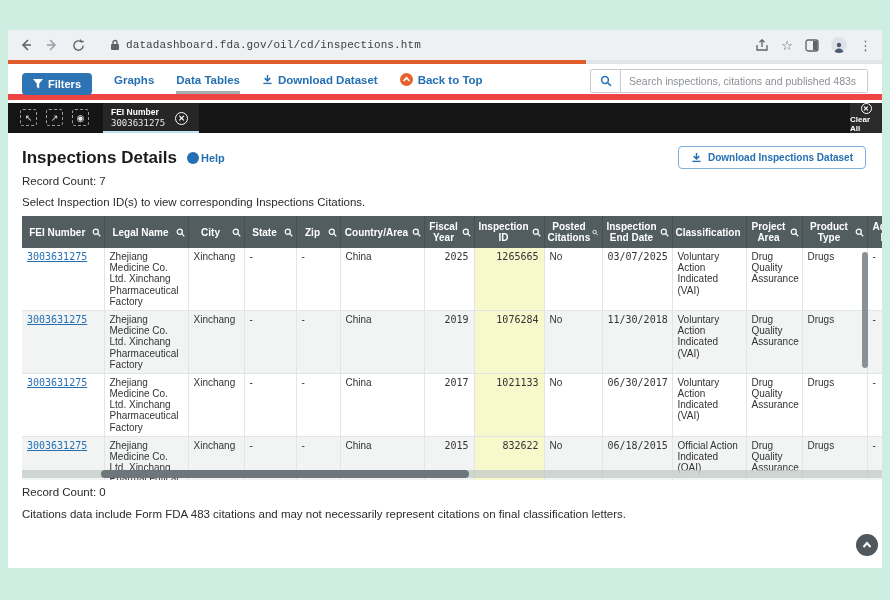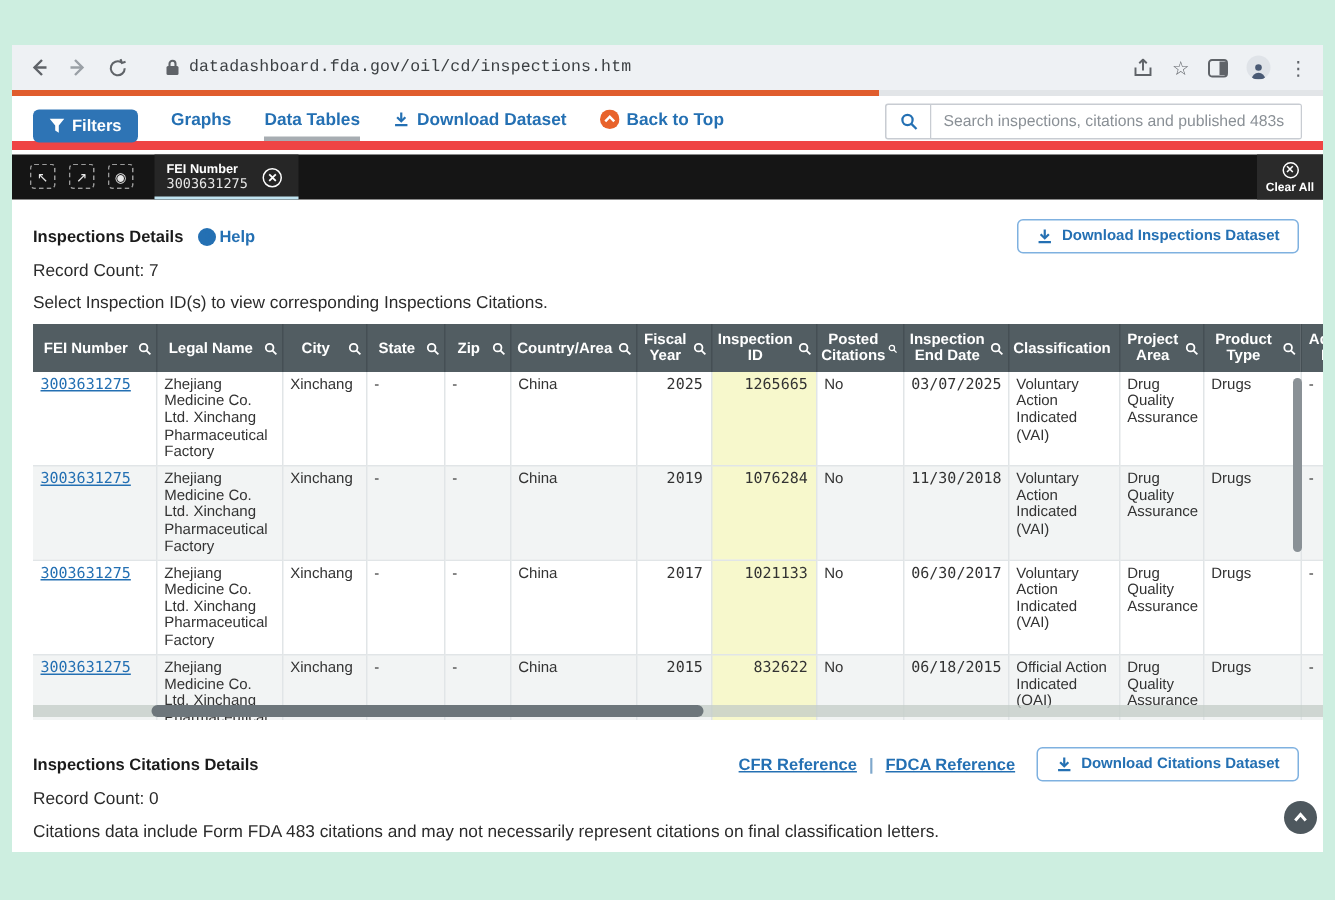--- a/index.html
+++ b/index.html
@@ -30,28 +30,28 @@
   .searchbox input::placeholder { color:#8a9096; }
 
   
   .filterbar { height:30px; background:#151515; display:flex; align-items:stretch; margin-top:3px; }
   .fb-ico { width:17px; height:17px; margin:6px 0 0 12px; border:1px dashed #9a9a9a; border-radius:3px; color:#e8e8e8; font-size:9px; display:flex; align-items:center; justify-content:center; cursor:pointer; }
   .chip { margin-left:14px; background:#262626; border-bottom:2px solid #bfe3f0; padding:2px 8px 0 8px; display:flex; align-items:center; gap:10px; min-width:96px; cursor:pointer; }
   .chip-txt { display:flex; flex-direction:column; line-height:1.15; }
   .chip-label { font-size:8.5px; font-weight:bold; color:#fff; }
   .chip-value { font-size:9px; color:#e6e6e6; font-family:"DejaVu Sans Mono",monospace; }
   .x-circle { width:13px; height:13px; border-radius:50%; border:1px solid #fff; color:#fff; font-size:8px; line-height:11px; text-align:center; font-weight:bold; }
-  .clear-all { margin-left:auto; width:44px; background:#2a2a2a; display:flex; flex-direction:column; align-items:center; justify-content:center; gap:1px; cursor:pointer; }
+  .clear-all { margin-left:auto; width:32px; background:#2a2a2a; display:flex; flex-direction:column; align-items:center; justify-content:center; gap:1px; cursor:pointer; }
   .clear-all .x-circle { width:11px; height:11px; font-size:7px; line-height:9px; }
   .clear-all span { font-size:8px; color:#fff; font-weight:bold; }
 
   
   .content { padding:0 16px 0 14px; }
   .sec-head { display:flex; align-items:center; margin-top:13px; }
-  .h1 { font-size:11px; font-weight:bold; color:#1b1b1b; }
+  .h1 { font-size:17px; font-weight:bold; color:#1b1b1b; }
   .help { display:flex; align-items:center; gap:2px; margin-left:10px; cursor:pointer; }
   .q-circle { width:12px; height:12px; border-radius:50%; background:#2470b3; color:#fff; font-size:9px; font-weight:bold; text-align:center; line-height:12px; }
   .help span { font-size:11px; font-weight:bold; color:#2470b3; }
   .dl-btn { margin-left:auto; display:flex; align-items:center; gap:6px; border:1px solid #7fb1e0; color:#2470b3; font-size:10px; font-weight:bold; padding:5px 12px; border-radius:4px; background:#fff; cursor:pointer; }
   .meta { font-size:11.5px; color:#2b2b2b; margin-top:6px; }
   .instruction { font-size:11.5px; color:#2b2b2b; margin-top:9px; }
 
   
   .tablewrap { position:relative; margin-top:8px; width:860px; height:264px; overflow:hidden; }
   table { border-collapse:collapse; table-layout:fixed; width:905px; }
@@ -434,38 +434,20 @@
             <td>-</td>
           </tr>
 
         </tbody>
       </table>
       <div class="vscroll"></div>
       <div class="hscroll-track"></div>
       <div class="hscroll-thumb"></div>
     </div>
 
-    <div class="cit-head">
-      <span class="h1">Inspections Citations Details</span>
-      <div class="cit-links">
-        <a>CFR Reference</a>
-        <span class="sep">|</span>
-        <a>FDCA Reference</a>
-      </div>
-      <div class="dl-btn" style="margin-left:0;">
-        <span>
-          <svg width="11" height="11" viewBox="0 0 12 12">
-              <path d="M6 1 V7" stroke="#2470b3" stroke-width="1.6"></path>
-              <path d="M3 4.5 L6 7.5 L9 4.5" stroke="#2470b3" stroke-width="1.6" fill="none"></path>
-              <path d="M1.5 9.5 H10.5 V11 H1.5 Z" fill="#2470b3"></path>
-            </svg>
-        </span>
-        <span>Download Citations Dataset</span>
-      </div>
-    </div>
     <div class="meta">Record Count: 0</div>
     <div class="note">Citations data include Form FDA 483 citations and may not necessarily represent citations on final classification letters.</div>
   </div>
 
 </div>
 
 <div class="scrolltop">
   <svg width="12" height="12" viewBox="0 0 12 12">
       <path d="M2.5 8 L6 4 L9.5 8" stroke="#fff" stroke-width="2" fill="none"></path>
     </svg>

